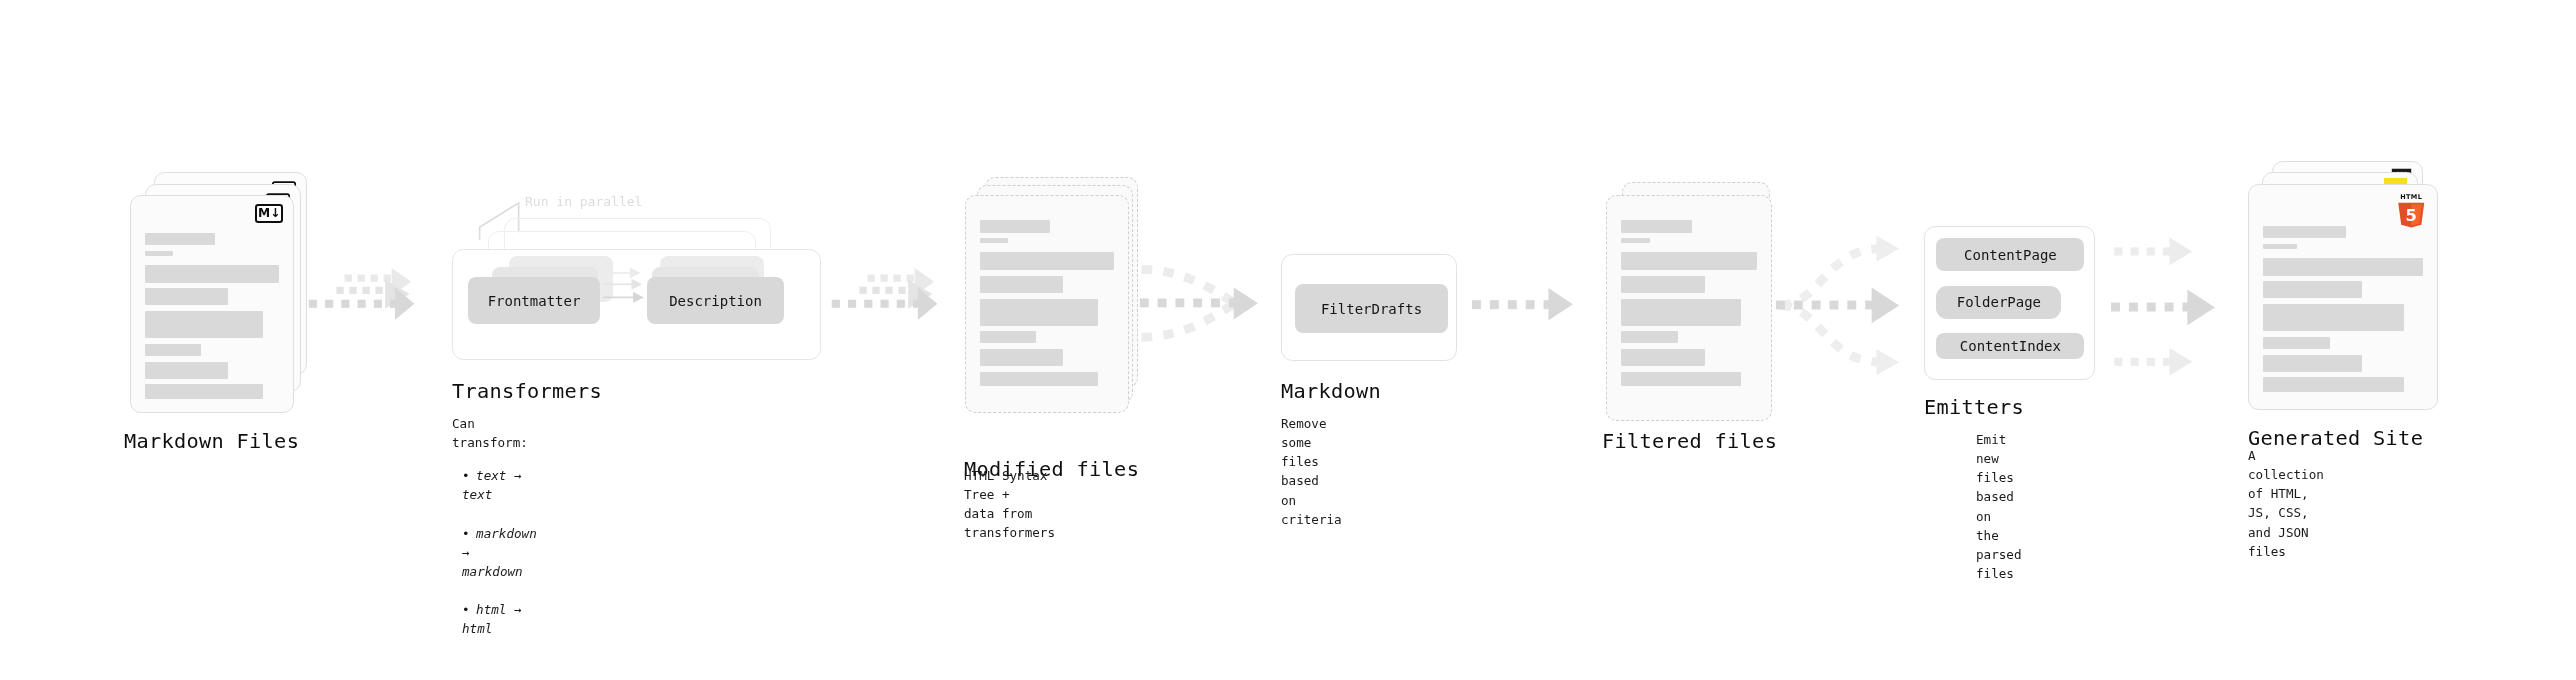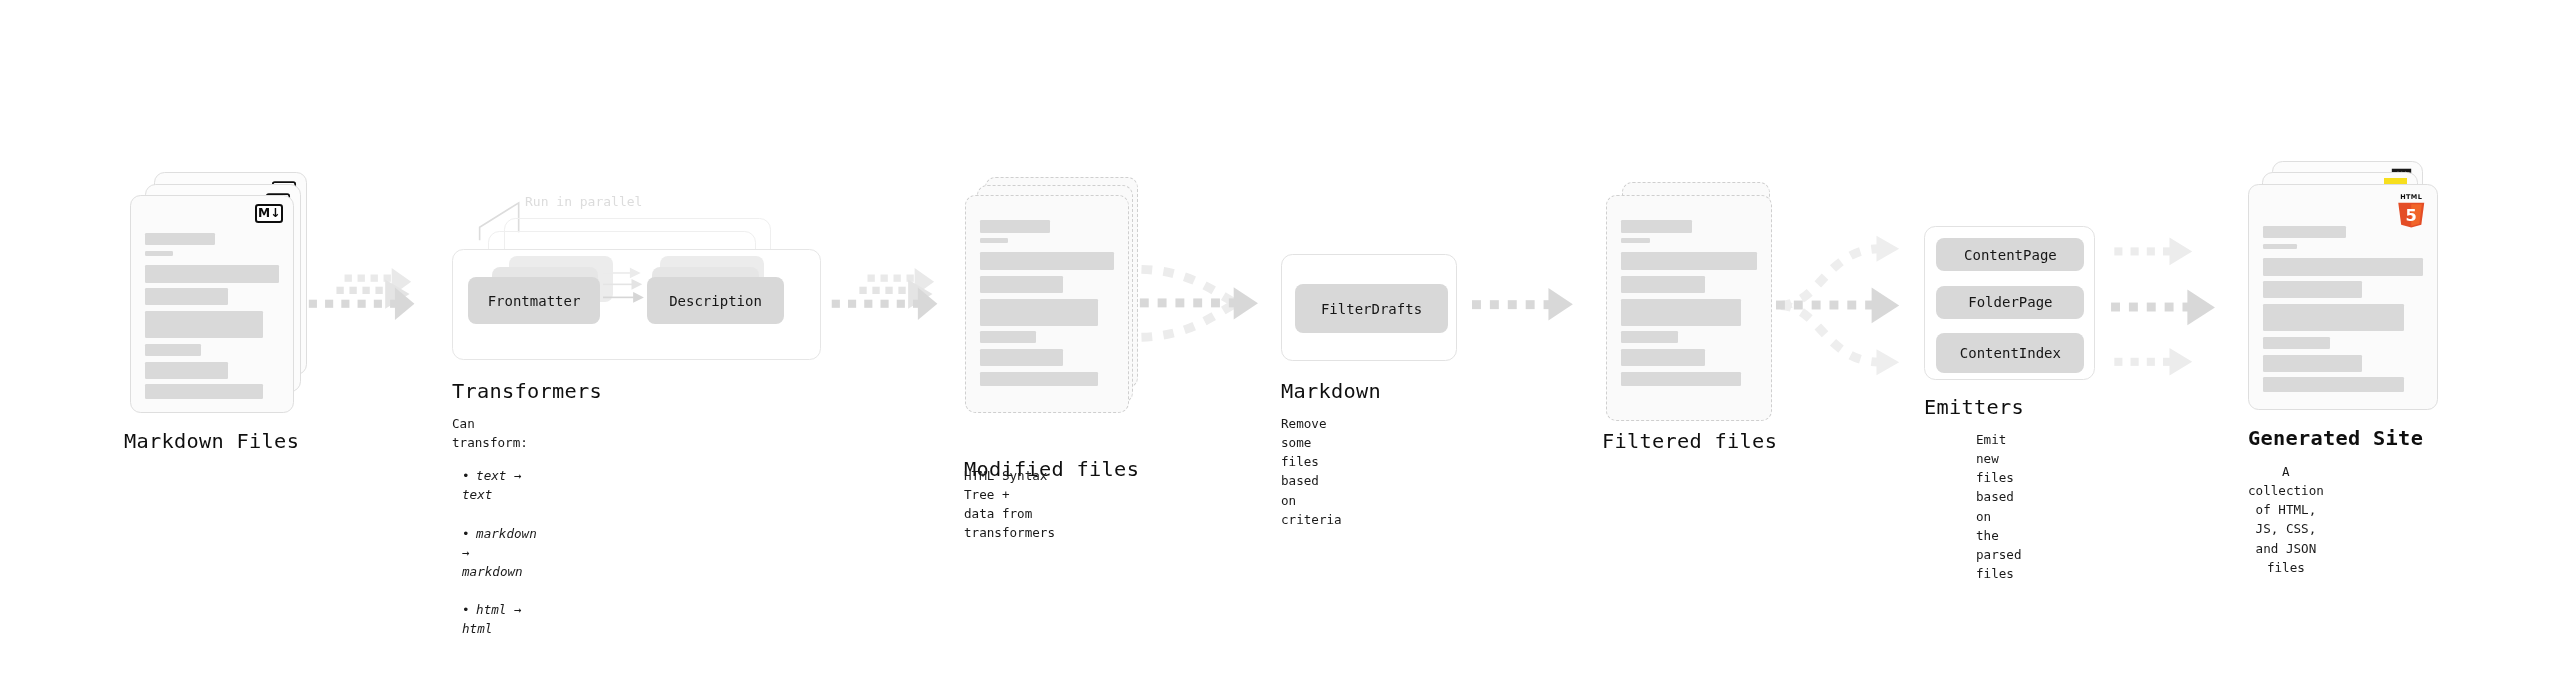--- a/index.html
+++ b/index.html
@@ -391,24 +391,24 @@
         <rect x="110" y="82" width="11" height="11"></rect>
       <polygon points="118,66 152,88 118,110"></polygon>
     </g>
   </svg>
 
   <div class="stage-col" style="left:0;">
     <div class="groupbox" style="left:1924px; top:226px; width:171px; height:154px;">
       <div class="chip" style="left:11.4px; top:11.4px; width:148px; height:32.5px;">
         <span>ContentPage</span>
       </div>
-      <div class="chip" style="left:11.4px; top:59px; width:148px; height:32.5px;">
+      <div class="chip" style="left:11.4px; top:59px; width:125px; height:32.5px;border-radius:11px;">
         <span>FolderPage</span>
       </div>
-      <div class="chip" style="left:11.4px; top:106px; width:148px; height:40px;">
+      <div class="chip" style="left:11.4px; top:106px; width:148px; height:26px;">
         <span>ContentIndex</span>
       </div>
     </div>
     <div class="stage-title" style="left:1924px; top:395px;">Emitters</div>
     <div class="stage-caption" style="left:1976px; top:430px;">Emit new files based on
 the parsed files</div>
   </div>
 
   <svg class="abs-svg" style="left:2111px; top:236px;" width="130" height="138" viewBox="0 0 160 170">
     <g fill="#ececec">
@@ -465,19 +465,19 @@
           <div class="bar" style="width:100%; height:18px;"></div>
           <div class="bar" style="width:62%; height:17px;"></div>
           <div class="bar" style="width:88%; height:27px;"></div>
           <div class="bar" style="width:42%; height:12.2px;"></div>
           <div class="bar" style="width:62%; height:17px;"></div>
           <div class="bar" style="width:88%; height:14.6px;"></div>
         </div>
       </div>
     </div>
 
-    <div class="stage-title" style="left:2248px; top:426px;font-weight:bold;">Generated Site</div>
-    <div class="stage-caption" style="left:2248px; top:462px;text-align:center;">A collection of HTML,
+    <div class="stage-title" style="left:2248px; top:426px;">Generated Site</div>
+    <div class="stage-caption" style="left:2248px; top:446px;">A collection of HTML,
 JS, CSS, and JSON files</div>
   </div>
 
 </div>
 
 
 </body></html>

